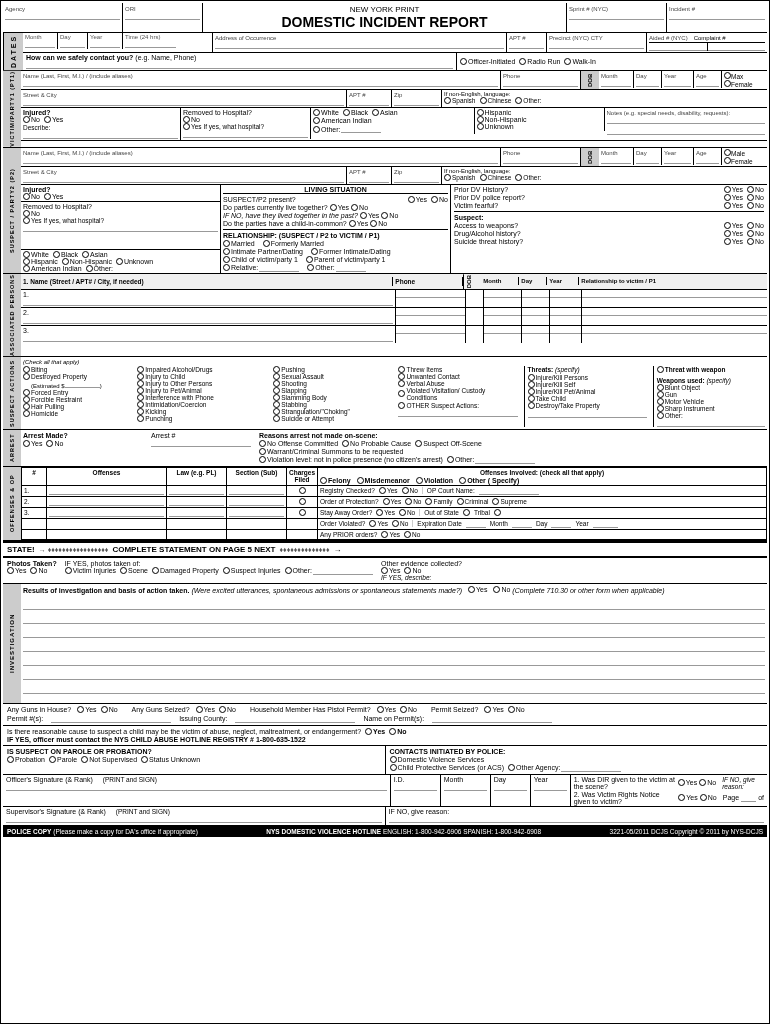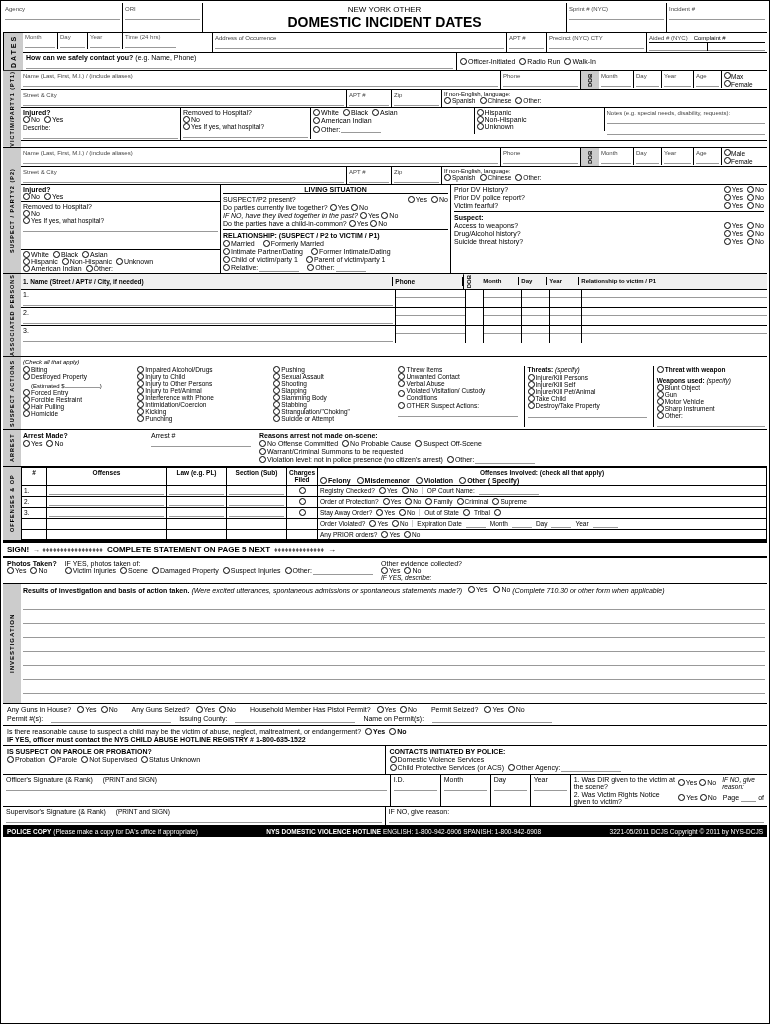--- a/index.html
+++ b/index.html
@@ -249,22 +249,22 @@
   <div class="header">
     <div class="header-agency">
       <span class="small-label">Agency</span>
       <div class="field-line"></div>
     </div>
     <div class="header-ori">
       <span class="small-label">ORI</span>
       <div class="field-line"></div>
     </div>
     <div class="header-center">
-      <div class="state-name">NEW YORK OTHER</div>
-      <div class="report-title">DOMESTIC INCIDENT DATES</div>
+      <div class="state-name">NEW YORK PRINT</div>
+      <div class="report-title">DOMESTIC INCIDENT REPORT</div>
     </div>
     <div class="header-sprint">
       <span class="small-label">Sprint # (NYC)</span>
       <div class="field-line"></div>
     </div>
     <div class="header-incident">
       <span class="small-label">Incident #</span>
       <div class="field-line"></div>
     </div>
   </div>
@@ -1336,21 +1336,21 @@
                   </div>
               </div>
             </td>
           </tr>
         </tbody>
       </table>
     </div>
   </div>
 
   <div style="display:flex; align-items:center; border:2px solid #000; border-left:none; border-right:none; padding:2px 4px; background:#fff; font-size:8px;">
-    <span class="bold-text">SIGN!</span>
+    <span class="bold-text">STATE!</span>
     <span style="margin:0 4px; font-size:7px; color:#555;">→ ♦♦♦♦♦♦♦♦♦♦♦♦♦♦♦♦♦</span>
     <span class="bold-text">COMPLETE STATEMENT ON PAGE 5 NEXT</span>
     <span style="margin:0 4px; font-size:7px; color:#555;">♦♦♦♦♦♦♦♦♦♦♦♦♦♦</span>
     <span>→</span>
   </div>
 
   <div style="border-bottom:1px solid #000; padding:2px 4px; font-size:7px; display:flex; gap:8px; align-items:flex-start;">
     <div>
       <span class="bold-text">Photos Taken?</span>
       <div class="radio-group">

